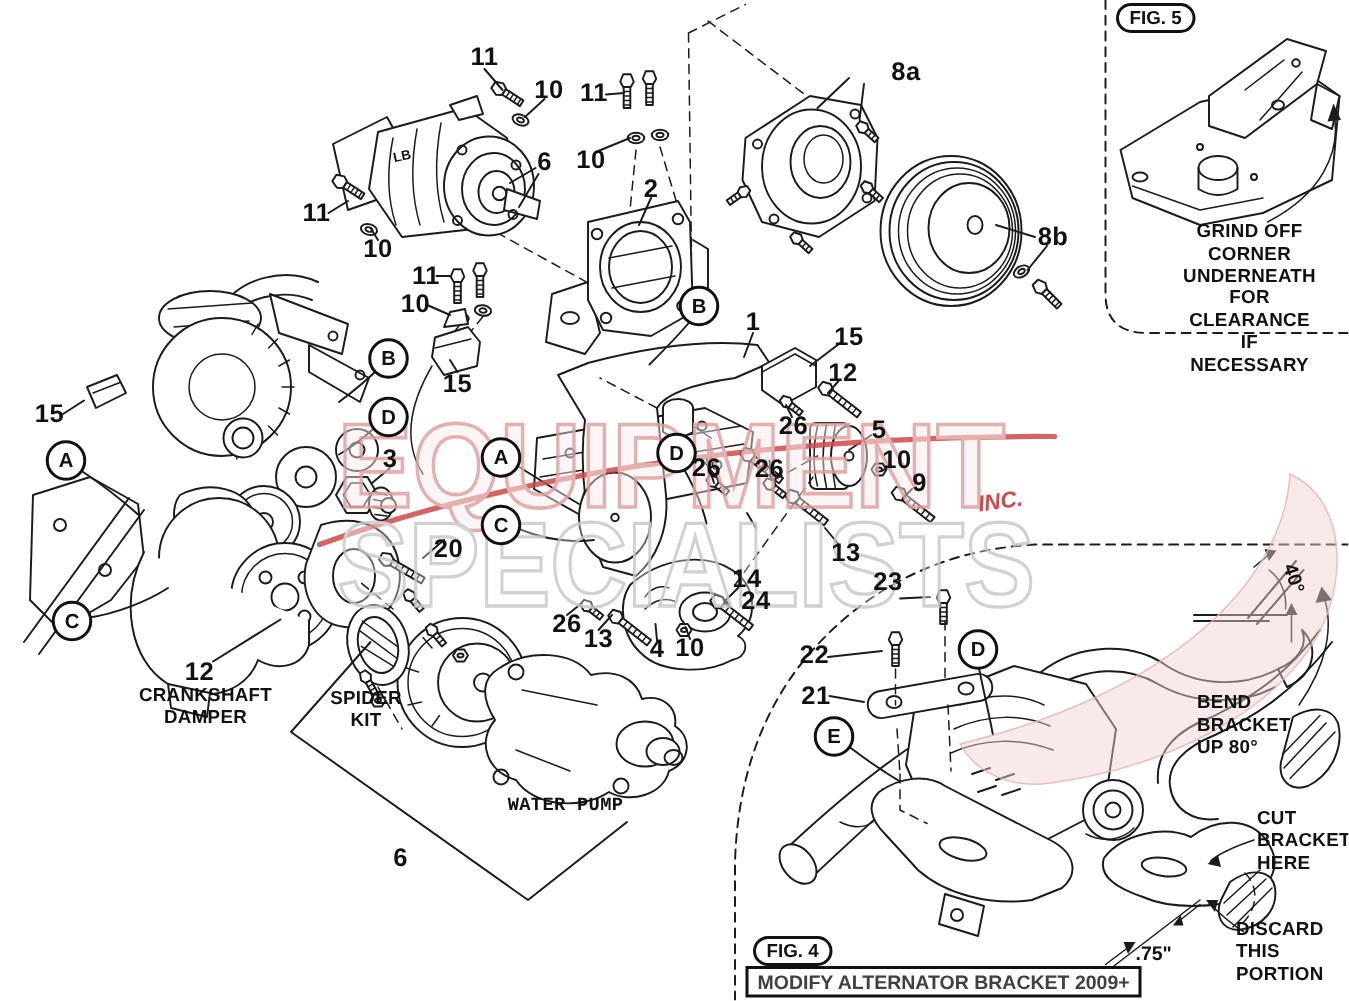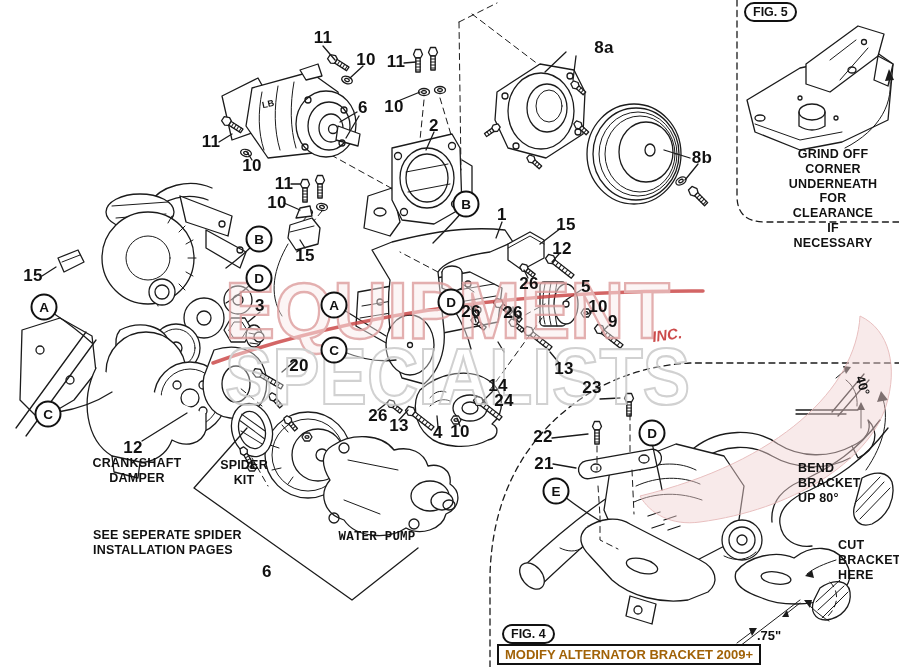--- a/index.html
+++ b/index.html
@@ -17,21 +17,21 @@
            color:#111;white-space:nowrap;letter-spacing:.3px;}
   .letter{position:absolute;transform:translate(-50%,-50%);width:23px;height:23px;
           border:2px solid #111;border-radius:50%;background:#fff;font-weight:bold;
           font-size:13.5px;display:flex;align-items:center;justify-content:center;color:#111;}
   .note{position:absolute;font-weight:bold;color:#111;font-size:12.5px;line-height:1.18;
         white-space:pre-line;letter-spacing:.2px;}
   .note.center{transform:translate(-50%,0);text-align:center;}
   .figtag{position:absolute;border:2px solid #111;border-radius:10px;background:#fff;
           font-weight:bold;font-size:12.5px;padding:0 7px;line-height:16px;color:#111;}
   .modbox{position:absolute;border:2px solid #111;background:#fff;font-weight:bold;
-          font-size:13px;padding:1px 6px;color:#a16207;white-space:nowrap;}
+          font-size:13px;padding:1px 6px;color:#404040;white-space:nowrap;}
   .dim{position:absolute;font-weight:bold;font-size:13px;color:#111;}
   .angle{position:absolute;left:853px;top:378px;font-weight:bold;font-size:13px;color:#111;
          transform:rotate(72deg);transform-origin:center;}
   .marking{position:absolute;left:268px;top:104px;transform:translate(-50%,-50%) rotate(-12deg);
            font-weight:bold;font-size:9px;color:#111;}
   .inc{position:absolute;left:652px;top:326px;font-weight:bold;font-style:italic;
        font-size:15px;transform:rotate(-8deg);}
   svg.wm{position:absolute;left:0;top:0;opacity:.85;}
   .wm .l1{font-family:"Liberation Sans",sans-serif;font-weight:bold;font-size:80px;
           fill:rgba(248,233,233,.55);stroke-width:2.4;}
@@ -373,29 +373,30 @@
     <div class="note center" style="left:833px;top:147px;">GRIND OFF CORNER
 UNDERNEATH FOR
 CLEARANCE IF
 NECESSARY</div>
 
     <div class="note center" style="left:137px;top:456px;">CRANKSHAFT
 DAMPER</div>
     <div class="note center" style="left:244px;top:458px;">SPIDER
 KIT</div>
     <div class="note center" style="left:377px;top:530px;font-family:Liberation Mono, monospace;">WATER PUMP</div>
-    <div class="note" style="left:93px;top:528px;">SEE SEPERATE SPIDER
-INSTALLATION PAGES</div>
 
     <div class="note" style="left:798px;top:461px;">BEND
 BRACKET
 UP 80°</div>
     <div class="note" style="left:838px;top:538px;">CUT
 BRACKET
 HERE</div>
+    <div class="note" style="left:824px;top:612px;">DISCARD
+THIS
+PORTION</div>
     <div class="dim" style="left:757px;top:628px;">.75"</div>
     <div class="angle">40°</div>
 
     <div class="figtag" style="left:502px;top:624px;">FIG. 4</div>
     <div class="modbox" style="left:497px;top:644px;">MODIFY ALTERNATOR BRACKET 2009+</div>
 
     <div class="marking">LB</div>
   <div class="callout" style="left: 323px; top: 38px;">11</div>
       <div class="callout" style="left: 366px; top: 60px;">10</div>
       <div class="callout" style="left: 396px; top: 62px;">11</div>

